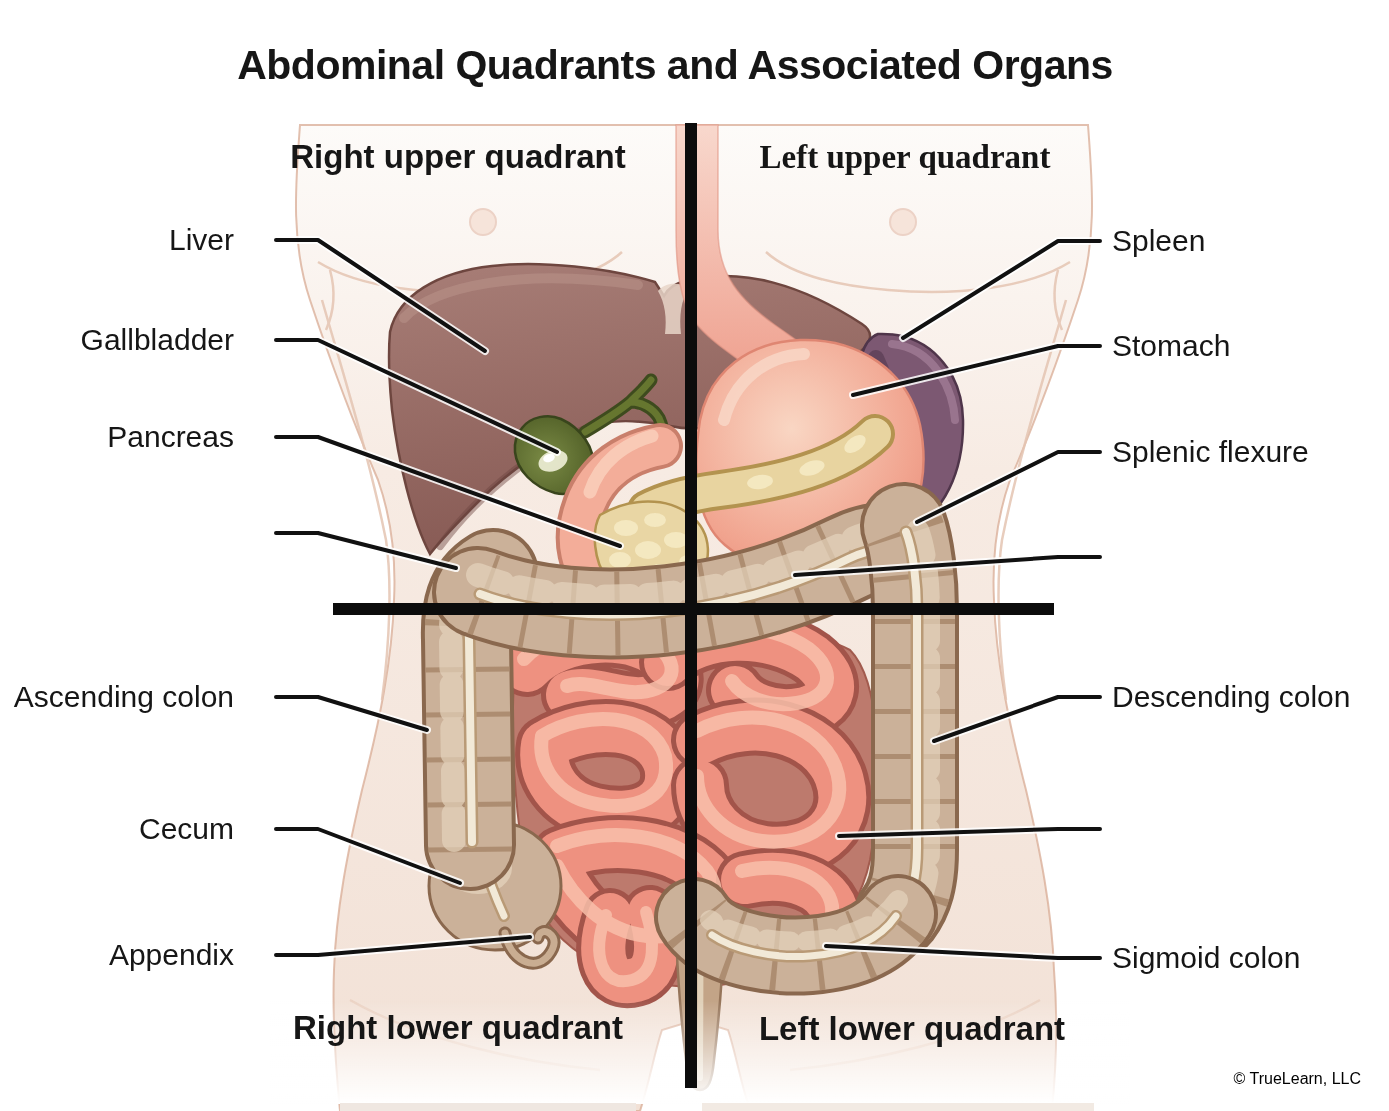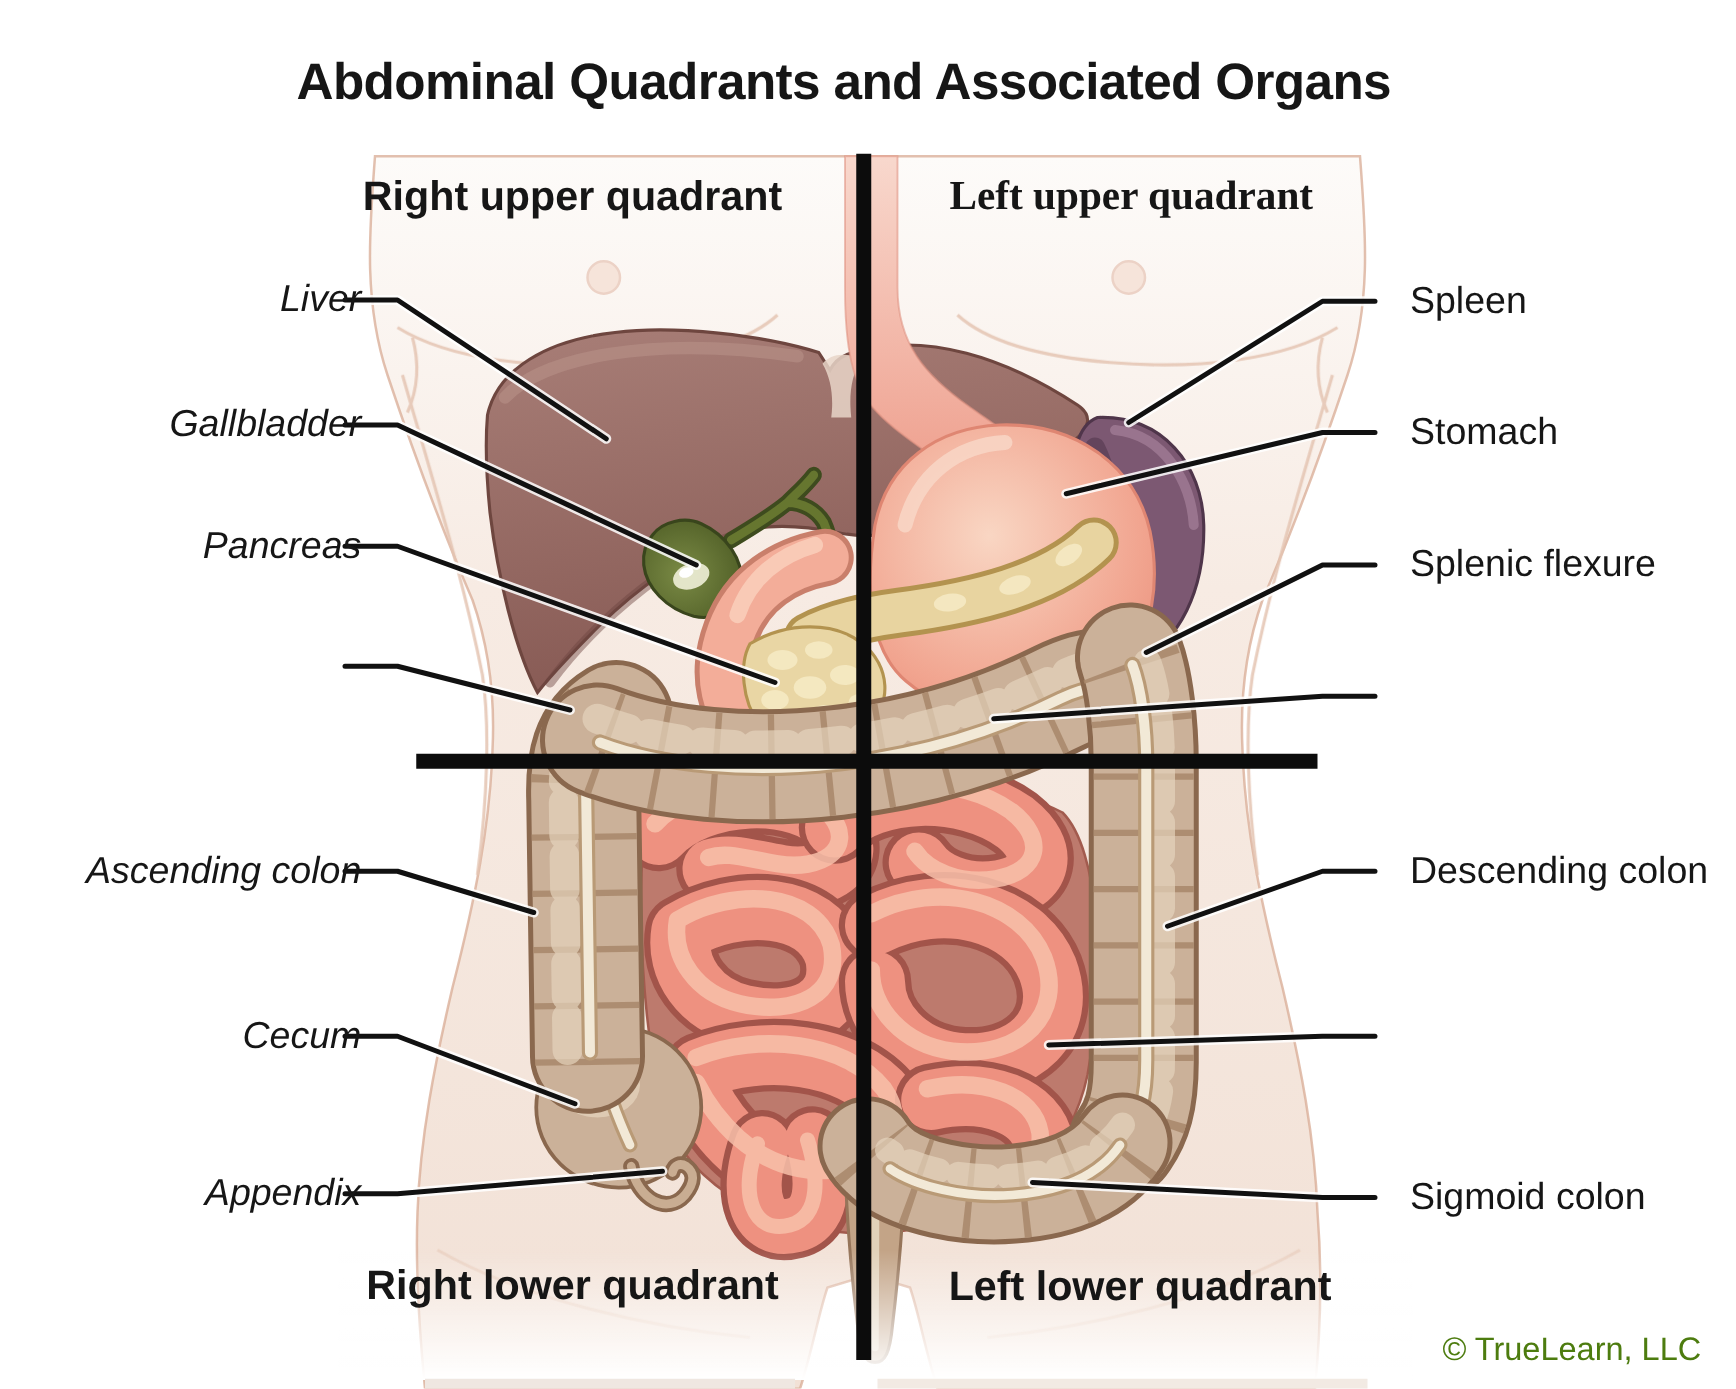--- a/index.html
+++ b/index.html
@@ -16,25 +16,25 @@
     position:absolute;transform:translateX(-50%);
     font-size:33px;font-weight:bold;white-space:nowrap;line-height:40px;text-align:right;
   }
   .q-ruq{left:458px;top:137px;}
   .q-luq{left:905px;top:137px;font-family:Liberation Serif, serif;}
   .q-rlq{left:458px;top:1008px;}
   .q-llq{left:912px;top:1009px;}
   .organ-label{
     position:absolute;font-size:30px;line-height:34px;white-space:nowrap;
   }
-  .lab-left{right:1100px;text-align:center;font-style:italic;}
-  .lab-right{left:1112px;text-align:right;margin-left:16px;}
+  .lab-left{right:1155px;text-align:center;}
+  .lab-right{left:1112px;text-align:right;}
   .credit{
-    position:absolute;right:28px;top:1068px;font-size:26px;line-height:22px;
-    color:#4d7c0f;white-space:nowrap;
+    position:absolute;right:28px;top:1068px;font-size:16px;line-height:22px;
+    color:#000000;white-space:nowrap;
   }
 </style>
 </head>
 <body>
 
 <div class="stage">
 
 <svg viewBox="0 0 1389 1111" width="1389" height="1111">
   <defs>
     <linearGradient id="gSkin" x1="0" y1="0" x2="0" y2="1">

